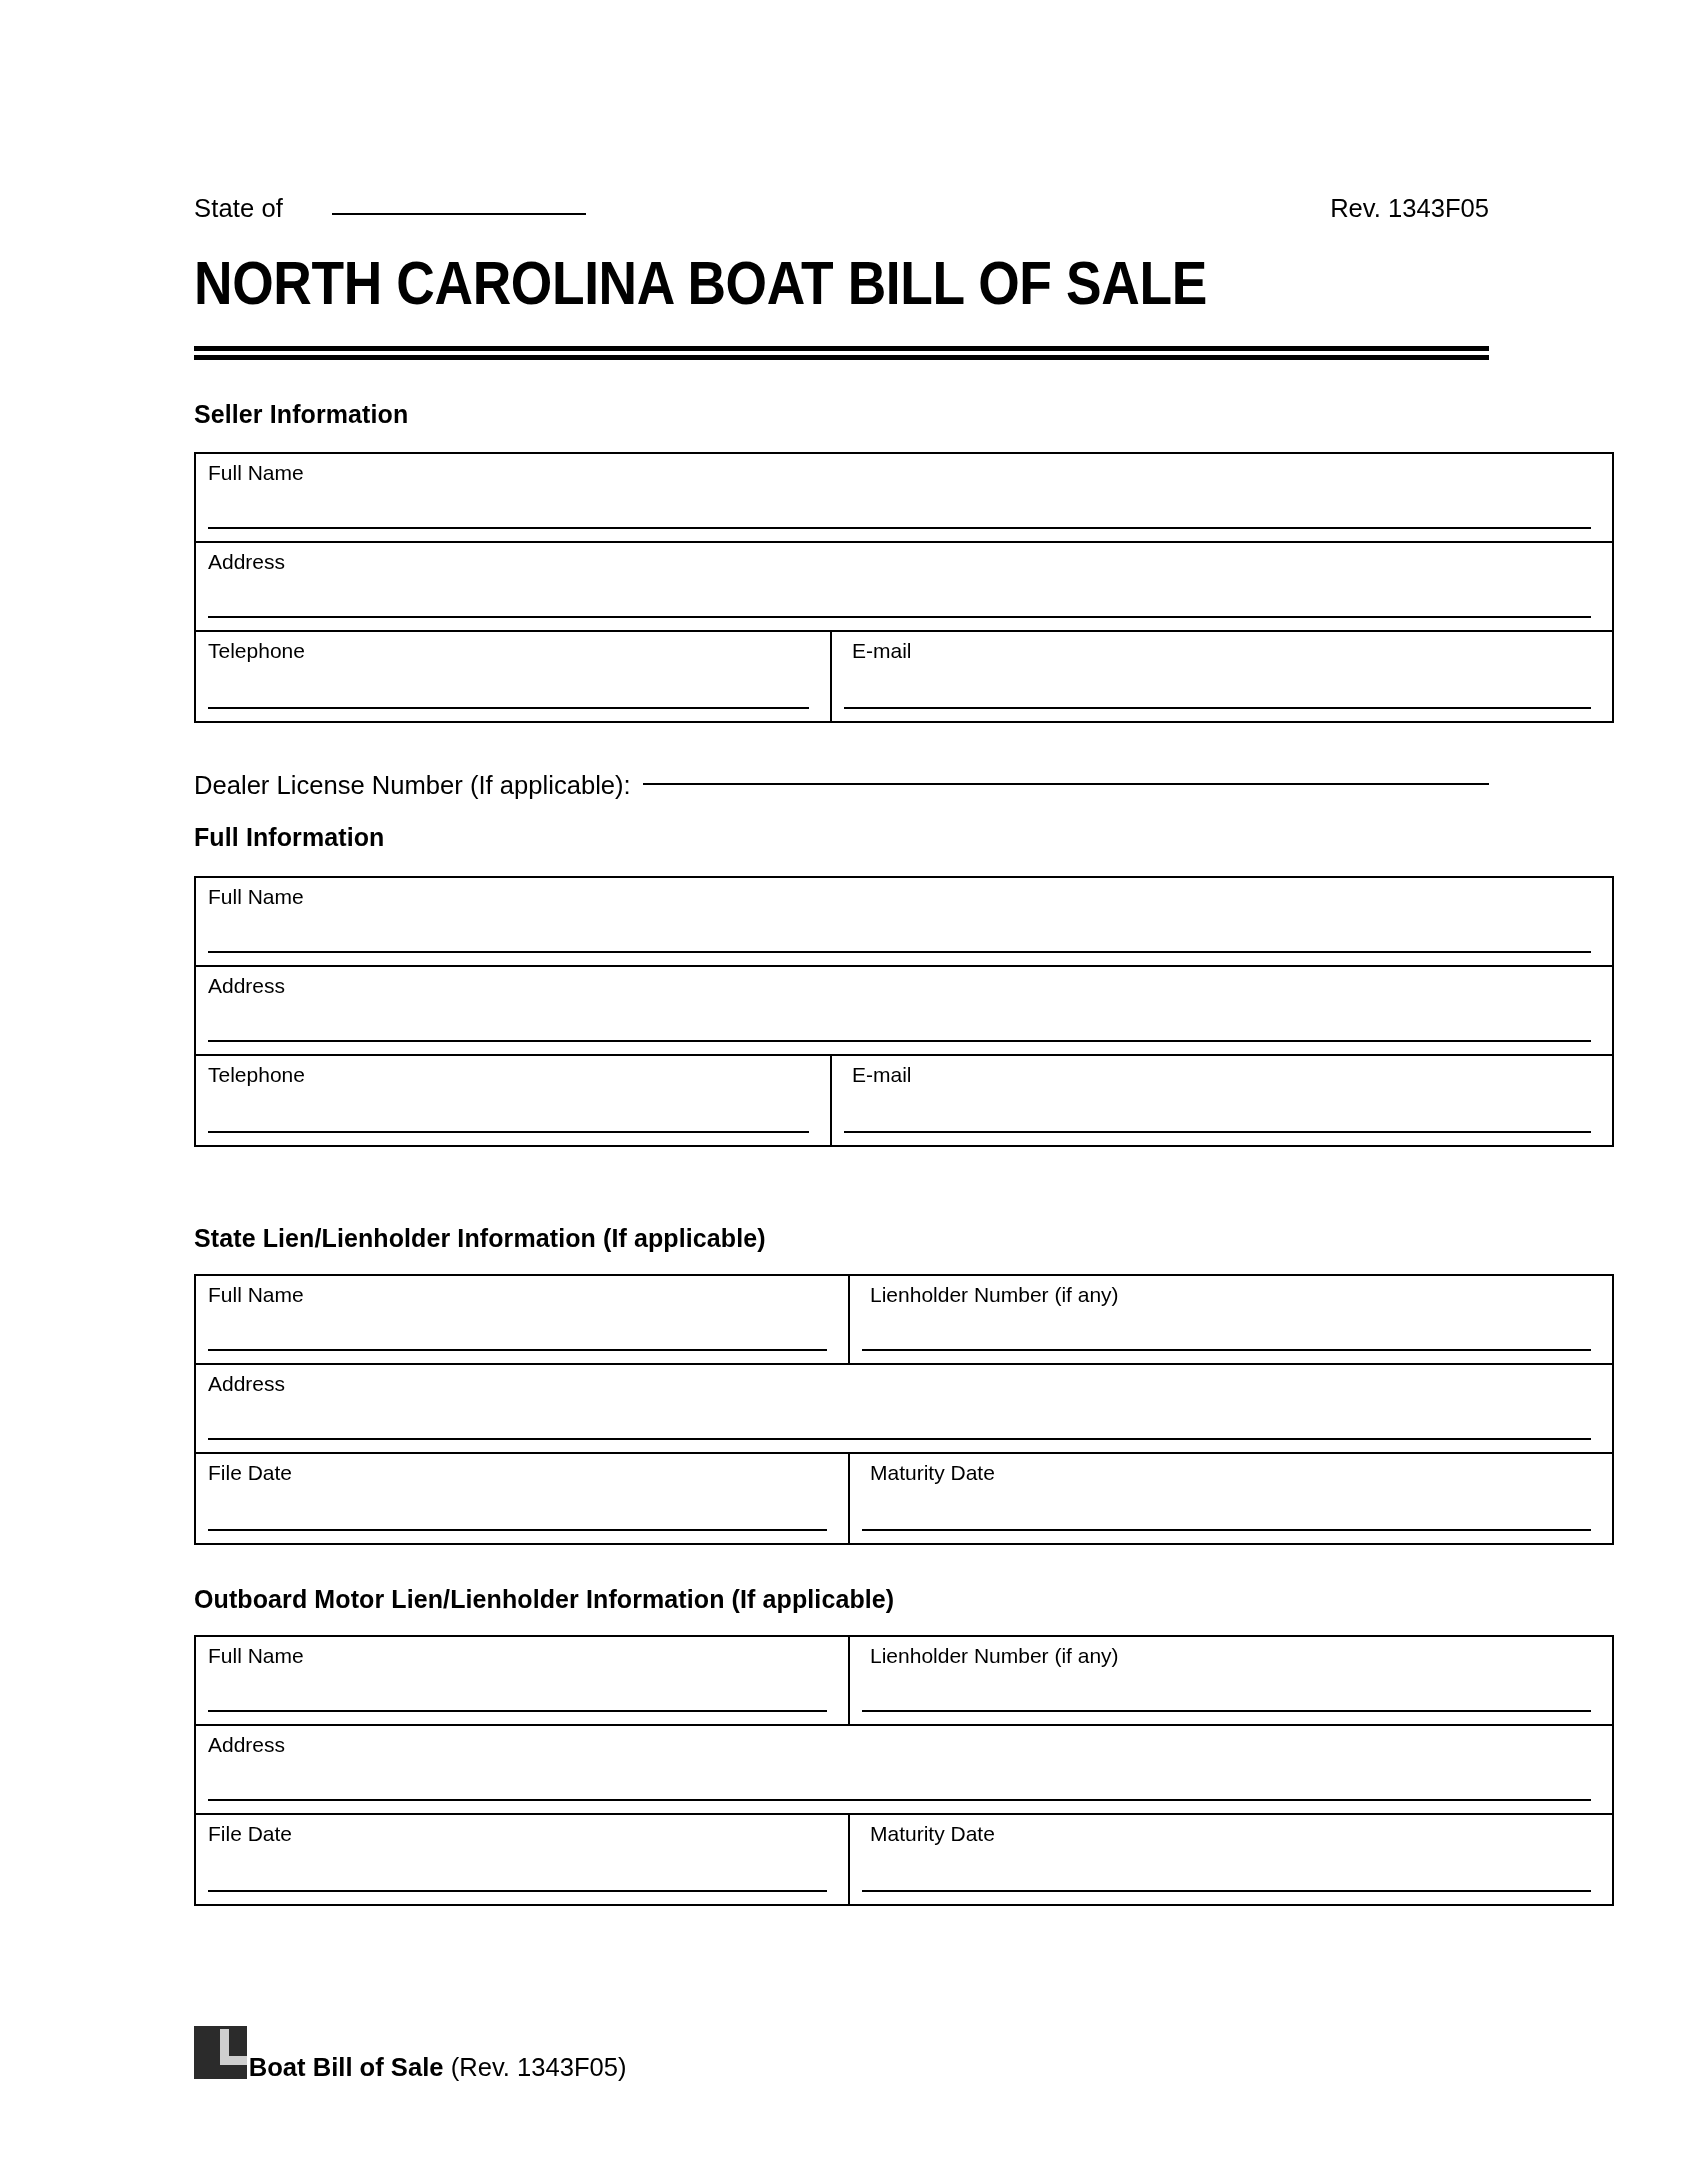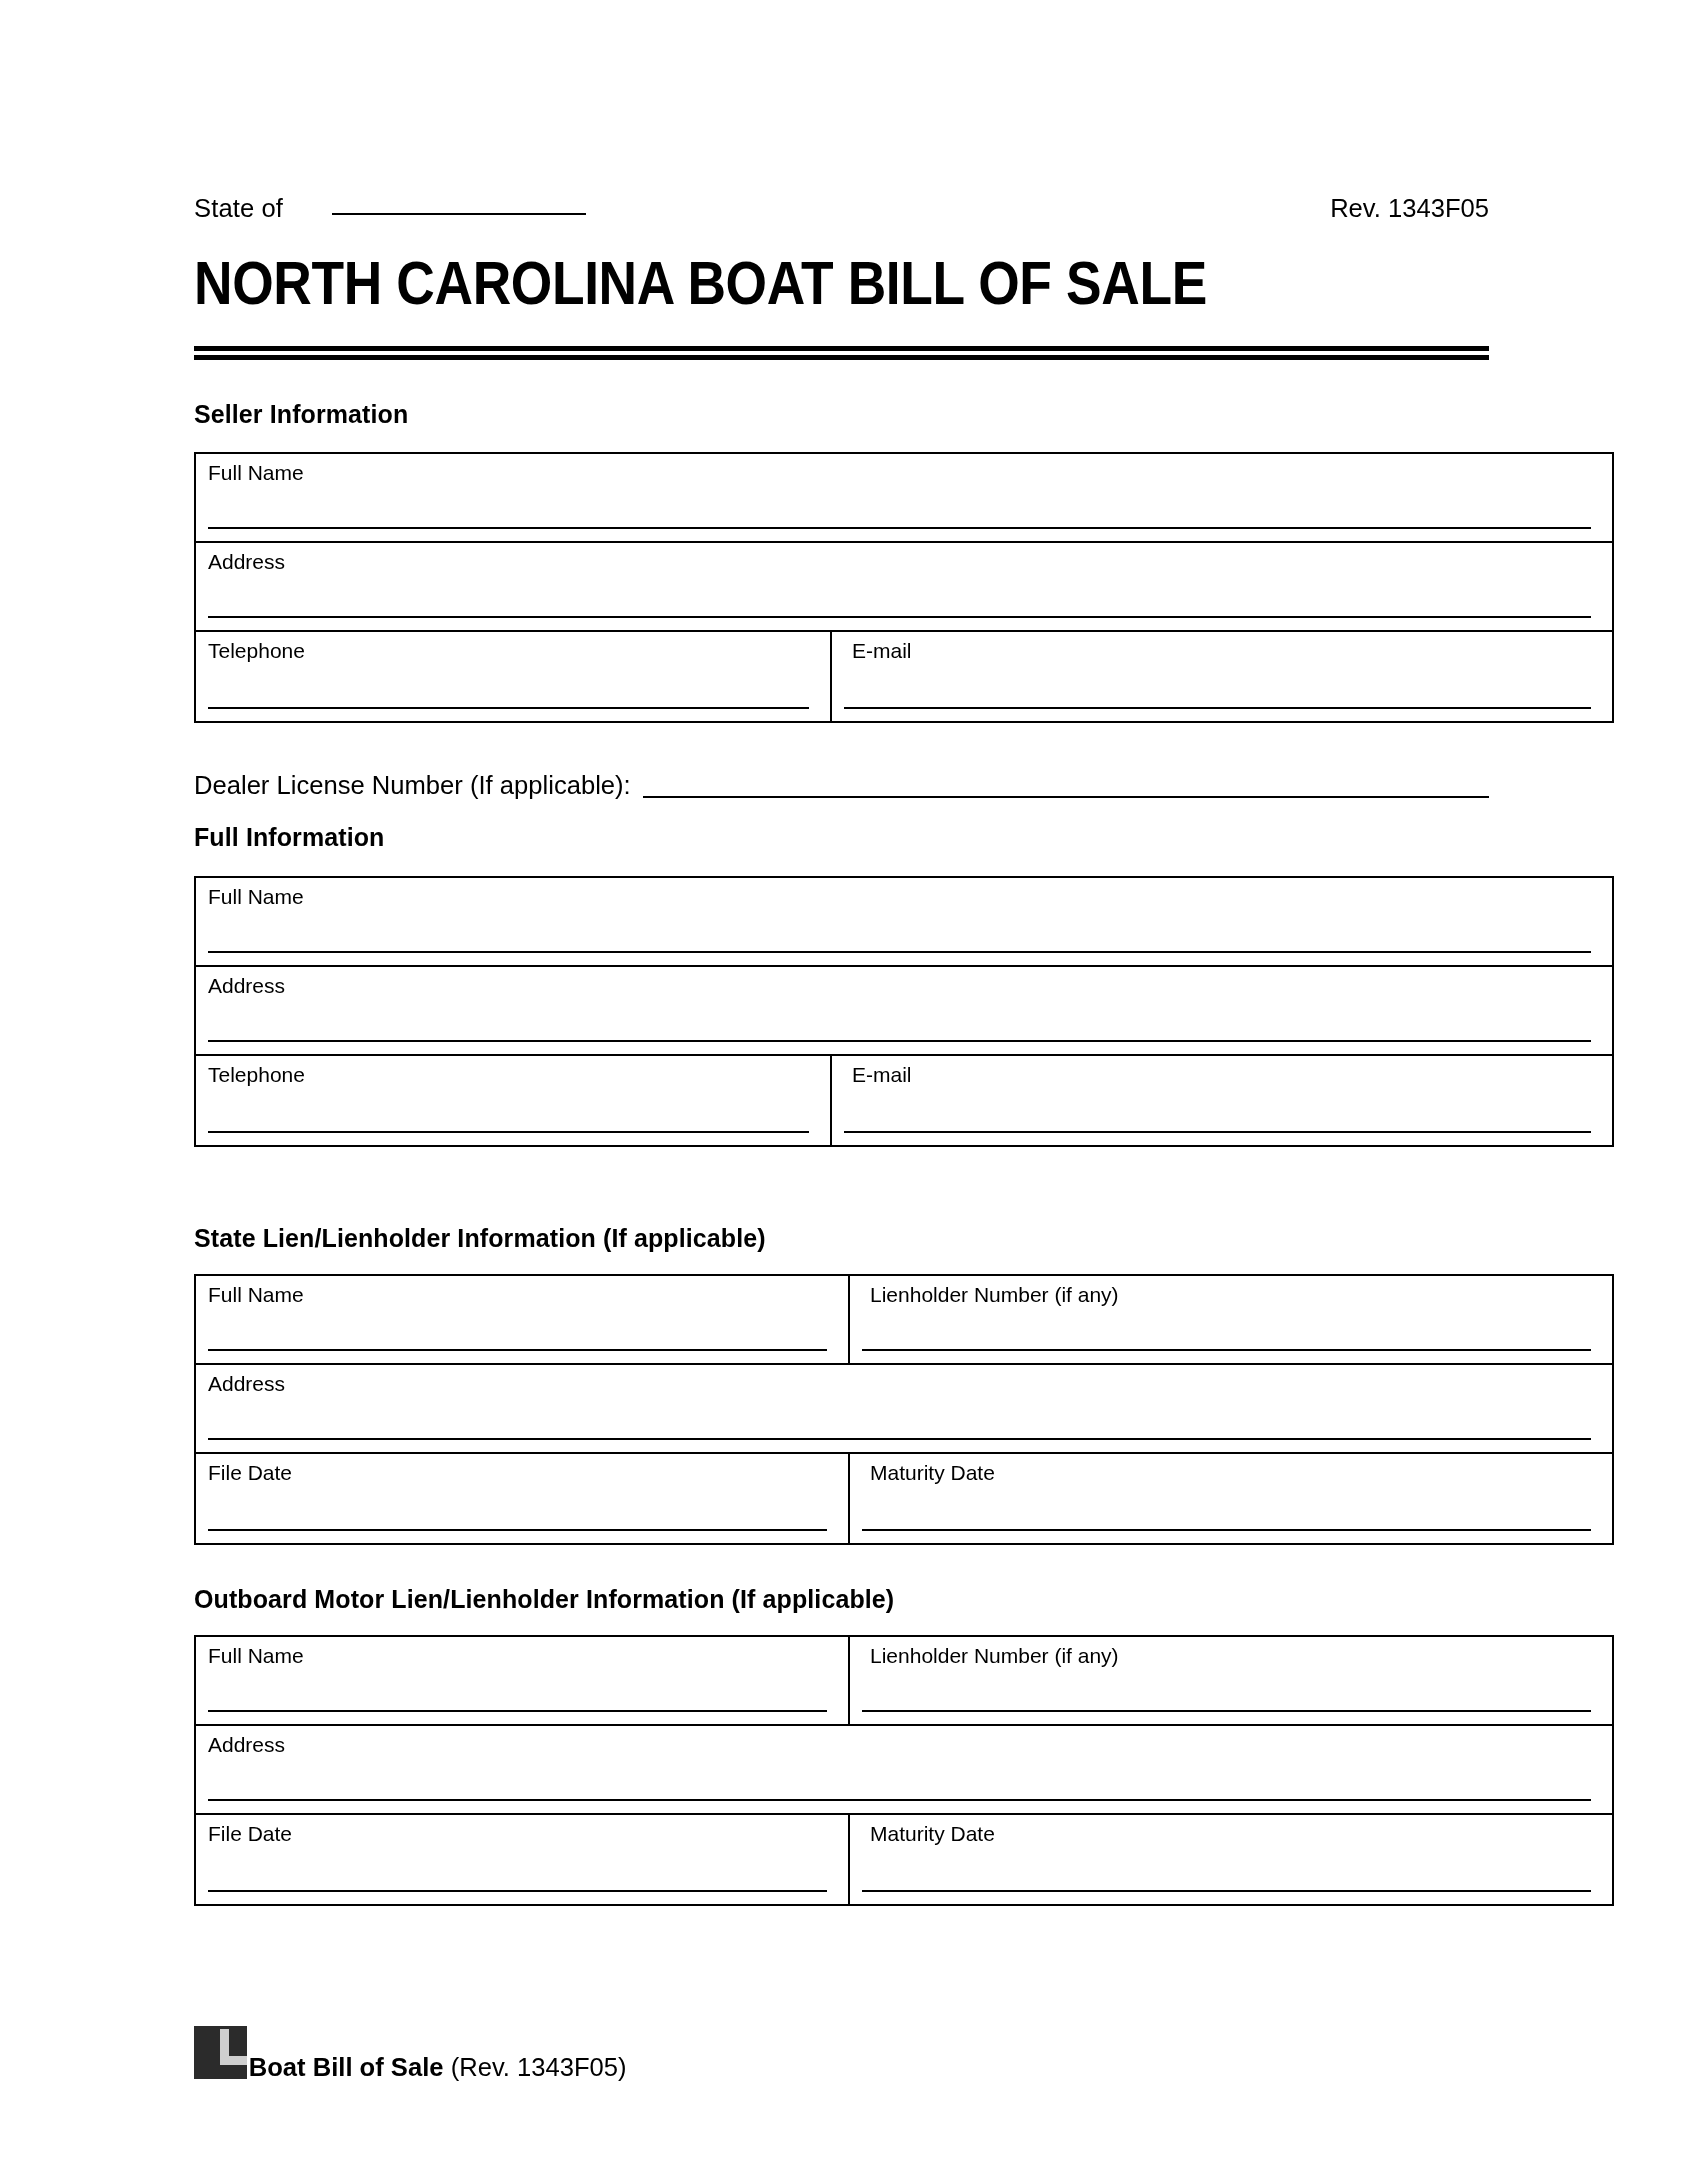--- a/index.html
+++ b/index.html
@@ -131,21 +131,21 @@
     border-bottom: 2.6px solid #000;
     height: 0;
   }
 
   
   .dealer-line {
     position: absolute;
     left: 0;
     width: 1295px;
     display: flex;
-    align-items: flex-end;
+    align-items: center;
     font-size: 25.6px;
     white-space: nowrap;
   }
   .dealer-line .rule {
     flex: 1 1 auto;
     margin-left: 12px;
     border-bottom: 2.6px solid #000;
     height: 0.9px;
     position: relative;
     top: -1.7px;

